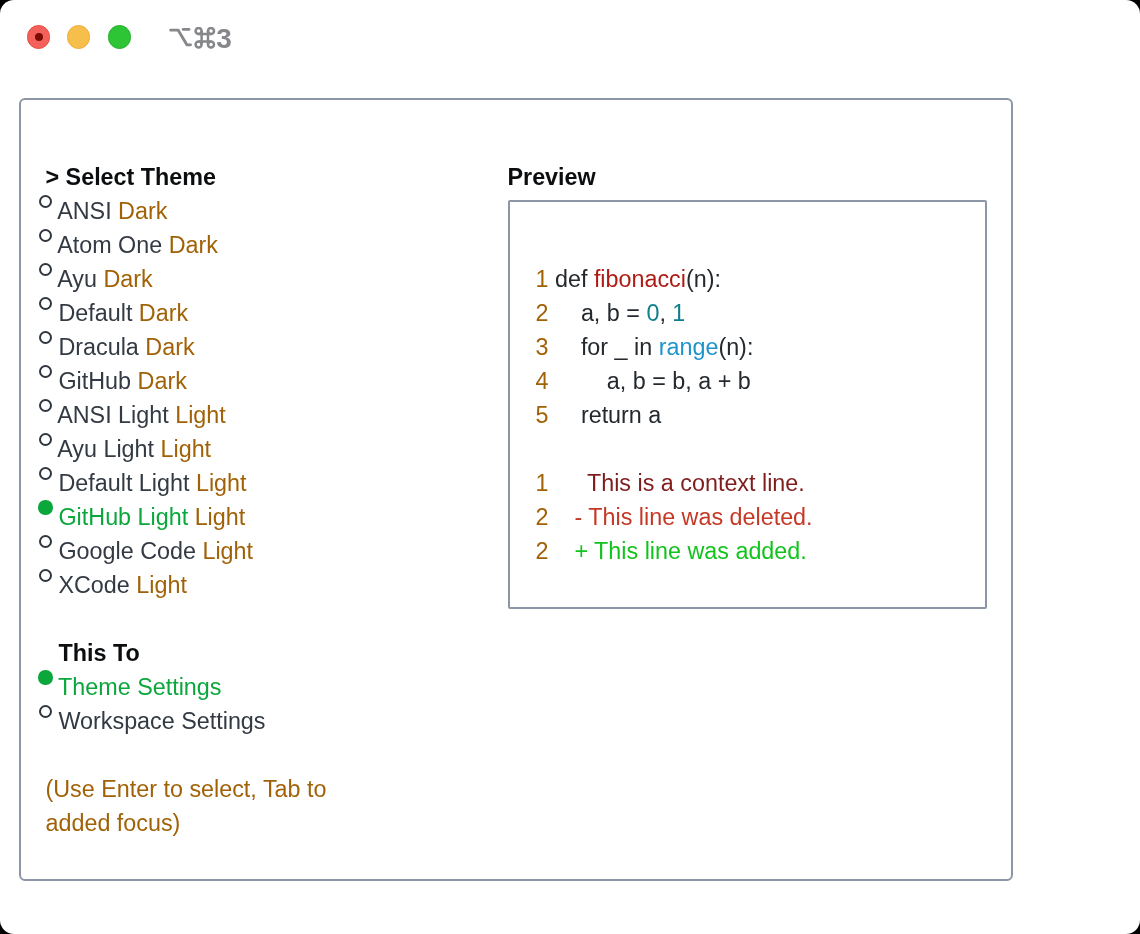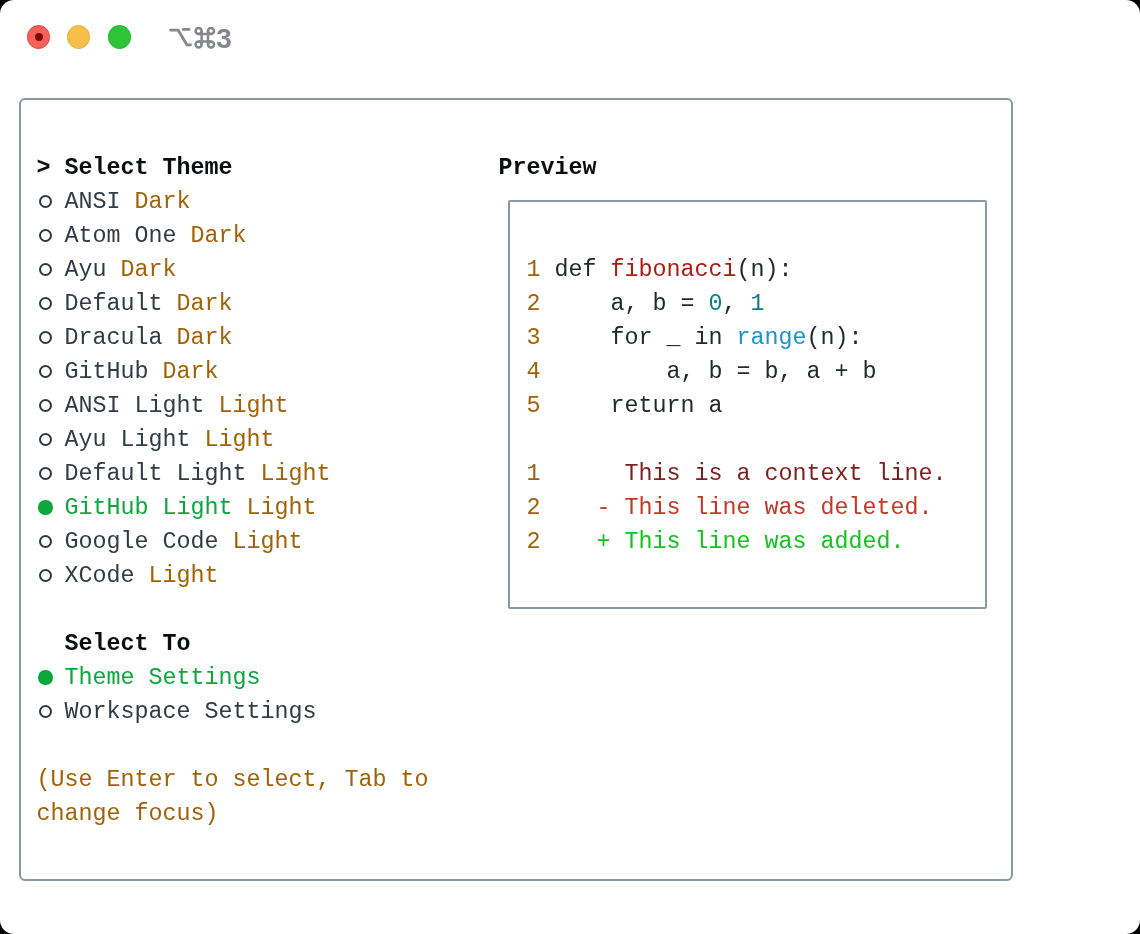--- a/index.html
+++ b/index.html
@@ -2,22 +2,22 @@
 <html><head>
 <meta charset="utf-8">
 <style>
   html,body{margin:0;padding:0;width:1140px;height:934px;background:#000;overflow:hidden}
   .win{position:absolute;left:0;top:0;width:1140px;height:934px;background:#ffffff;border-radius:14px}
   .light{position:absolute;border-radius:50%;box-sizing:border-box}
   .panel{position:absolute;left:18.5px;top:97.8px;width:990.5px;height:778.8px;
          border:2px solid #8c96a5;border-radius:6px}
   .prevbox{position:absolute;left:507.9px;top:199.8px;width:474.8px;height:404.9px;
          border:2px solid #8c96a5;border-radius:2px}
-  .mono{font-family:Liberation Mono, monospace;font-size:23.33px;line-height:34px;
-        white-space:pre;position:absolute;margin:0;letter-spacing:0}
+  .mono{font-family:Liberation Sans, sans-serif;font-size:23.33px;line-height:34px;
+        white-space:pre;position:absolute;margin:9px;letter-spacing:0}
   .left{left:36.5px;top:150.5px;color:#333a43}
   .code{left:526.5px;top:252.5px;color:#24292e}
   b{font-weight:bold;color:#0b0d0f}
   .gy{color:#a16207}
   .gn{color:#0ca73c}
   .fn{color:#ae1b15}
   .nm{color:#0c7f8c}
   .bl{color:#1e93cc}
   .ctx{color:#7f1d1d}
   .del{color:#c53826}
@@ -60,26 +60,26 @@
   Default <span class="gy">Dark</span>
   Dracula <span class="gy">Dark</span>
   GitHub <span class="gy">Dark</span>
   ANSI Light <span class="gy">Light</span>
   Ayu Light <span class="gy">Light</span>
   Default Light <span class="gy">Light</span>
   <span class="gn">GitHub Light</span> <span class="gy">Light</span>
   Google Code <span class="gy">Light</span>
   XCode <span class="gy">Light</span>
 
-  <b>Select To</b>
+  <b>This To</b>
   <span class="gn">Theme Settings</span>
   Workspace Settings
 
 <span class="gy">(Use Enter to select, Tab to
-change focus)</span></pre>
+added focus)</span></pre>
 
   <pre class="mono" style="left:498.5px;top:150.5px"><b>Preview</b></pre>
 
   <pre class="mono code"><span class="gy">1</span> def <span class="fn">fibonacci</span>(n):
 <span class="gy">2</span>     a, b = <span class="nm">0</span>, <span class="nm">1</span>
 <span class="gy">3</span>     for _ in <span class="bl">range</span>(n):
 <span class="gy">4</span>         a, b = b, a + b
 <span class="gy">5</span>     return a
 
 <span class="gy">1</span><span class="ctx">      This is a context line.</span>

